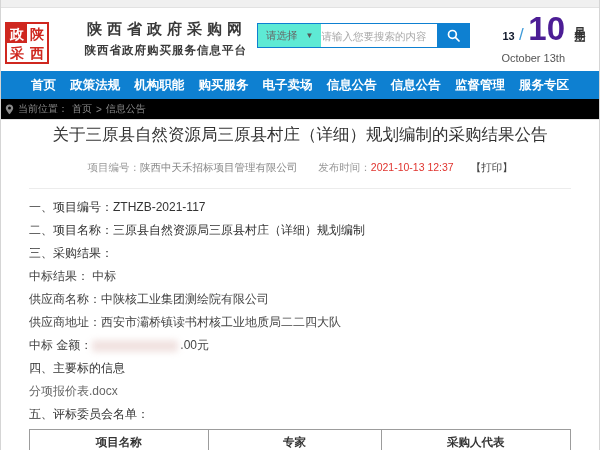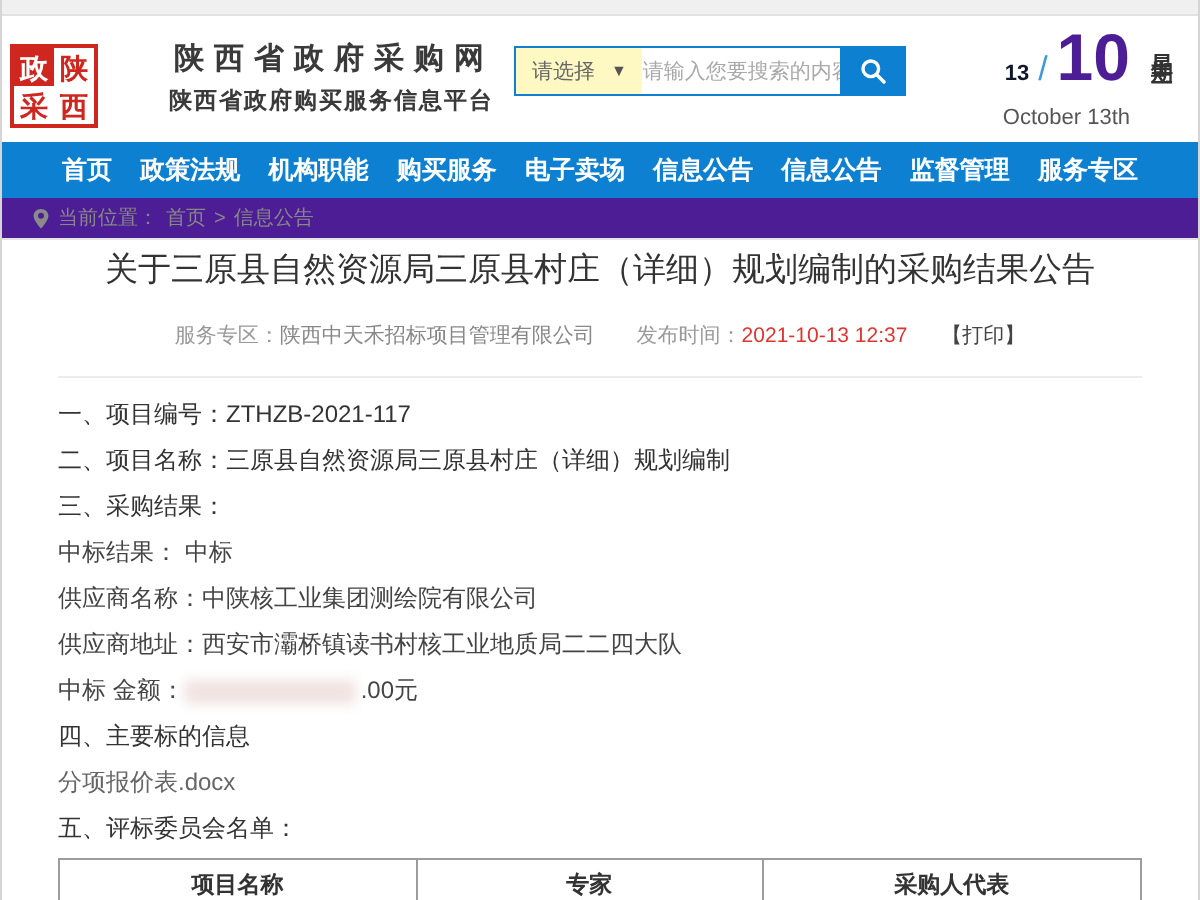--- a/index.html
+++ b/index.html
@@ -13,22 +13,22 @@
   .header { position:relative; height:63px; background:#fff; }
   .logo { position:absolute; left:4px; top:14px; width:44px; height:42px;
           border:2px solid #cf271f; display:grid; grid-template-columns:1fr 1fr; grid-template-rows:1fr 1fr;
           background:#fff; cursor:pointer; }
   .logo span { display:flex; align-items:center; justify-content:center;
                font-size:14px; font-weight:bold; color:#cf271f; line-height:1; }
   .logo span.solid { background:#cf271f; color:#fff; }
   .titles { position:absolute; left:58px; top:12px; }
   .site-title { font-size:15px; font-weight:bold; color:#3a3a3a; letter-spacing:5px;padding-left:28px; }
   .site-subtitle { font-size:11.5px; font-weight:bold; color:#3a3a3a; margin-top:4px; letter-spacing:1px;text-align:right; }
-  .searchbox { position:absolute; left:256px; top:15px; width:196px; height:25px;
-               border:1px solid #0e80d1; display:flex; align-items:center; background:#fef9c3; }
+  .searchbox { position:absolute; left:256px; top:15px; width:213px; height:25px;
+               border:1px solid #0e80d1; display:flex; align-items:center; background:#5eead4; }
   .search-select { display:flex; align-items:center; gap:8px; padding:0 8px; height:100%;
                    font-size:10.5px; color:#666; cursor:pointer; white-space:nowrap; }
   .search-caret { font-size:8px; color:#555; }
   .search-input { flex:1; border:0; outline:none; height:100%; font-size:10.5px; color:#333;
                   font-family:"Liberation Sans","DejaVu Sans",sans-serif; min-width:0; }
   .search-input::placeholder { color:#a9a9a9; }
   .search-btn { width:33px; height:25px; margin:-1px; background:#0e80d1; border:0; cursor:pointer;
                 display:flex; align-items:center; justify-content:center; flex:0 0 33px; }
   .datebox { position:absolute; right:34px; top:6px; text-align:right; }
   .date-top { line-height:30px; white-space:nowrap; }
@@ -36,22 +36,22 @@
   .date-slash { font-size:17px; color:#3e9ad8; }
   .date-month { font-size:33px; color:#4c1d95; font-weight:bold; }
   .date-en { font-size:11px; color:#555; margin-top:1px; }
   .weekday { position:absolute; right:12px; top:10px; writing-mode:vertical-rl;
              font-size:11px; color:#333; letter-spacing:3px; font-weight:bold; }
   
   .nav { height:28px; background:#0e80d1; display:flex; align-items:center;
          justify-content:space-between; padding:0 30px; }
   .nav-item { color:#fff; font-size:12.5px; font-weight:bold; cursor:pointer; white-space:nowrap; }
   
-  .breadcrumb { height:21px; background:#4c1d95; border-bottom:1px solid #e4e4e4;
-                display:flex; align-items:center; padding:0 15px; font-size:10px; color:#888; gap:4px; }
+  .breadcrumb { height:21px; background:#000000; border-bottom:1px solid #e4e4e4;
+                display:flex; align-items:center; padding:0 4px; font-size:10px; color:#888; gap:4px; }
   .crumb-link { cursor:pointer; }
   
   .content { padding:0 28px; }
   .art-title { margin-top:4px; text-align:center; font-size:16.5px; font-weight:normal; color:#333; }
   .art-meta { margin-top:15px; text-align:center; font-size:10.5px; color:#999; }
   .art-meta .v { color:#888; }
   .meta-time { color:#e0342f; }
   .meta-print { color:#444; margin-left:14px; cursor:pointer; }
   .meta-gap { display:inline-block; width:18px; }
   .divider { border-bottom:1px solid #ececec; margin-top:13px; }
@@ -129,21 +129,21 @@
     <span>当前位置：</span>
     <span class="crumb-link">首页</span>
     <span>&gt;</span>
     <span class="crumb-link">信息公告</span>
   </div>
 
   <div class="content">
     <div class="art-title">关于三原县自然资源局三原县村庄（详细）规划编制的采购结果公告</div>
 
     <div class="art-meta">
-      <span>服务专区：</span><span class="v">陕西中天禾招标项目管理有限公司</span><span class="meta-gap"></span>
+      <span>项目编号：</span><span class="v">陕西中天禾招标项目管理有限公司</span><span class="meta-gap"></span>
       <span>发布时间：</span><span class="meta-time">2021-10-13 12:37</span>
       <span class="meta-print">【打印】</span>
     </div>
 
     <div class="divider"></div>
 
     <div class="sections">
       <p><span class="sec-head">一、项目编号：</span><span class="sec-head">ZTHZB-2021-117</span></p>
       <p><span class="sec-head">二、项目名称：</span><span class="sec-head">三原县自然资源局三原县村庄（详细）规划编制</span></p>
       <p class="sec-head">三、采购结果：</p>

